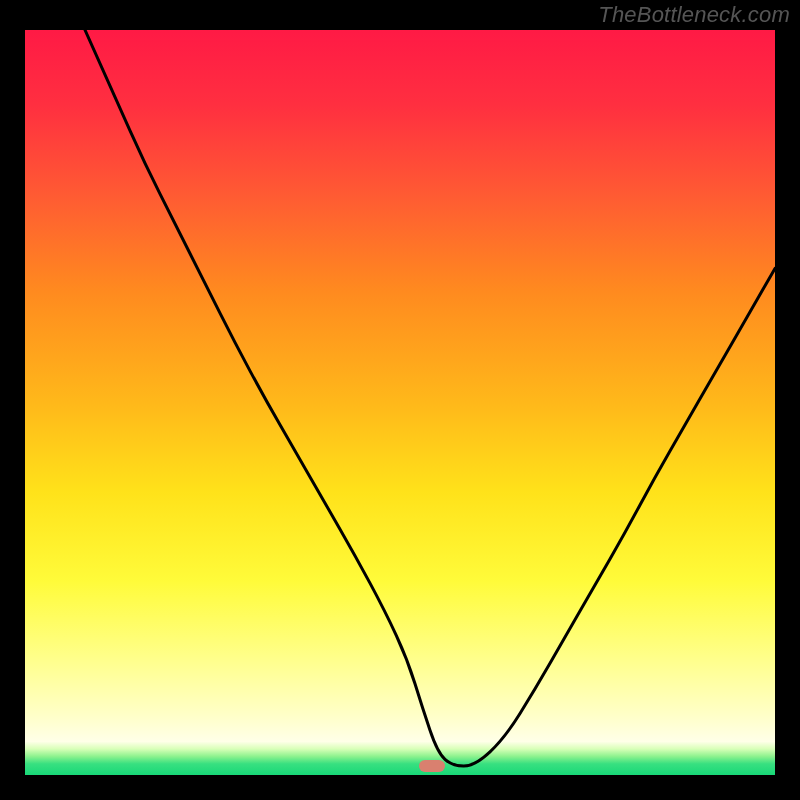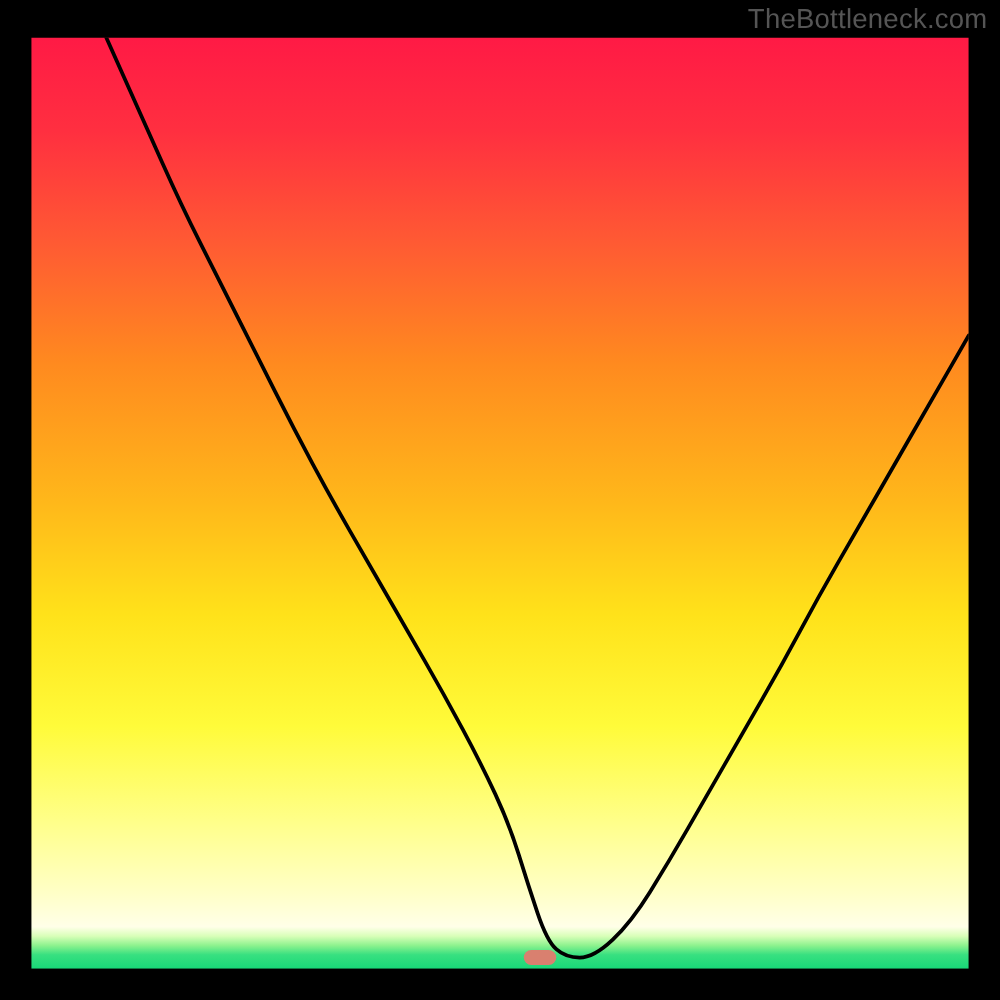--- a/index.html
+++ b/index.html
@@ -9,20 +9,21 @@
     height: 800px;
     overflow: hidden;
     background: #000;
     font-family: Arial, Helvetica, sans-serif;
   }
   .frame {
     position: relative;
     width: 800px;
     height: 651px;
     background: #000;
+    font-style: italic;
   }
   .watermark {
     position: absolute;
     top: 2px;
     right: 10px;
     color: #555;
     font-size: 22px;
     font-weight: 500;
     letter-spacing: 0.2px;
     z-index: 5;

